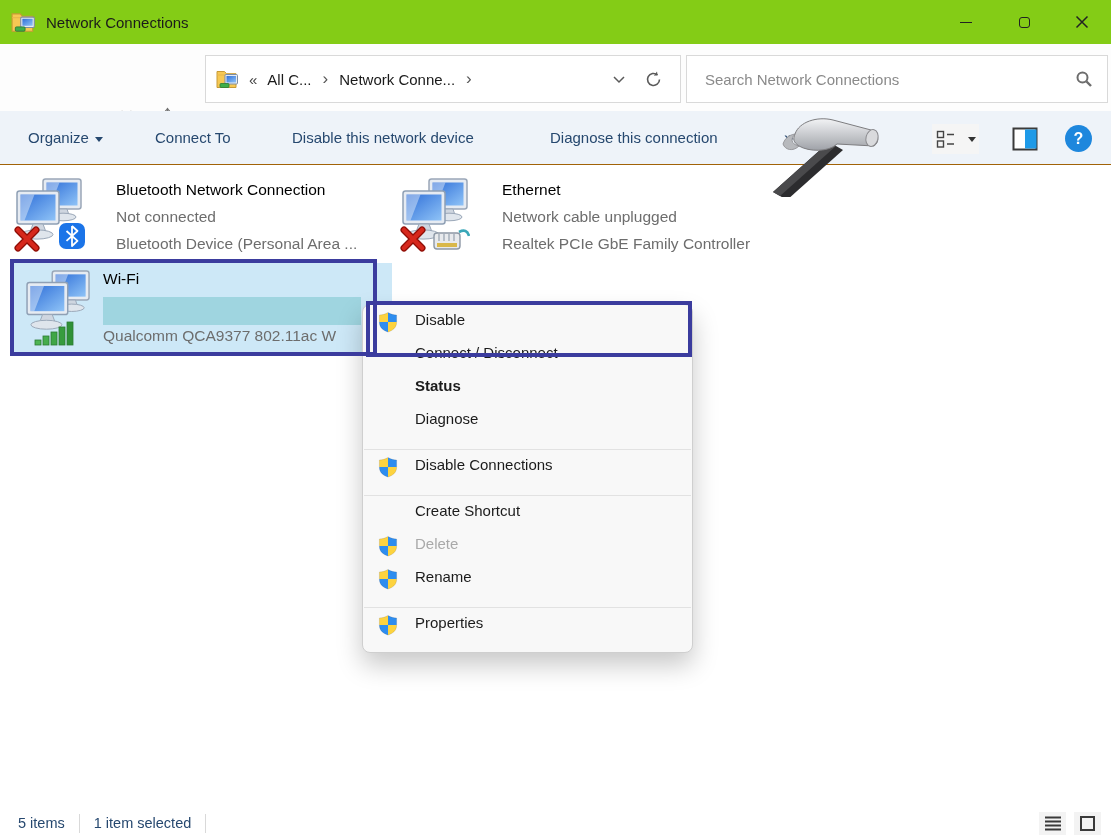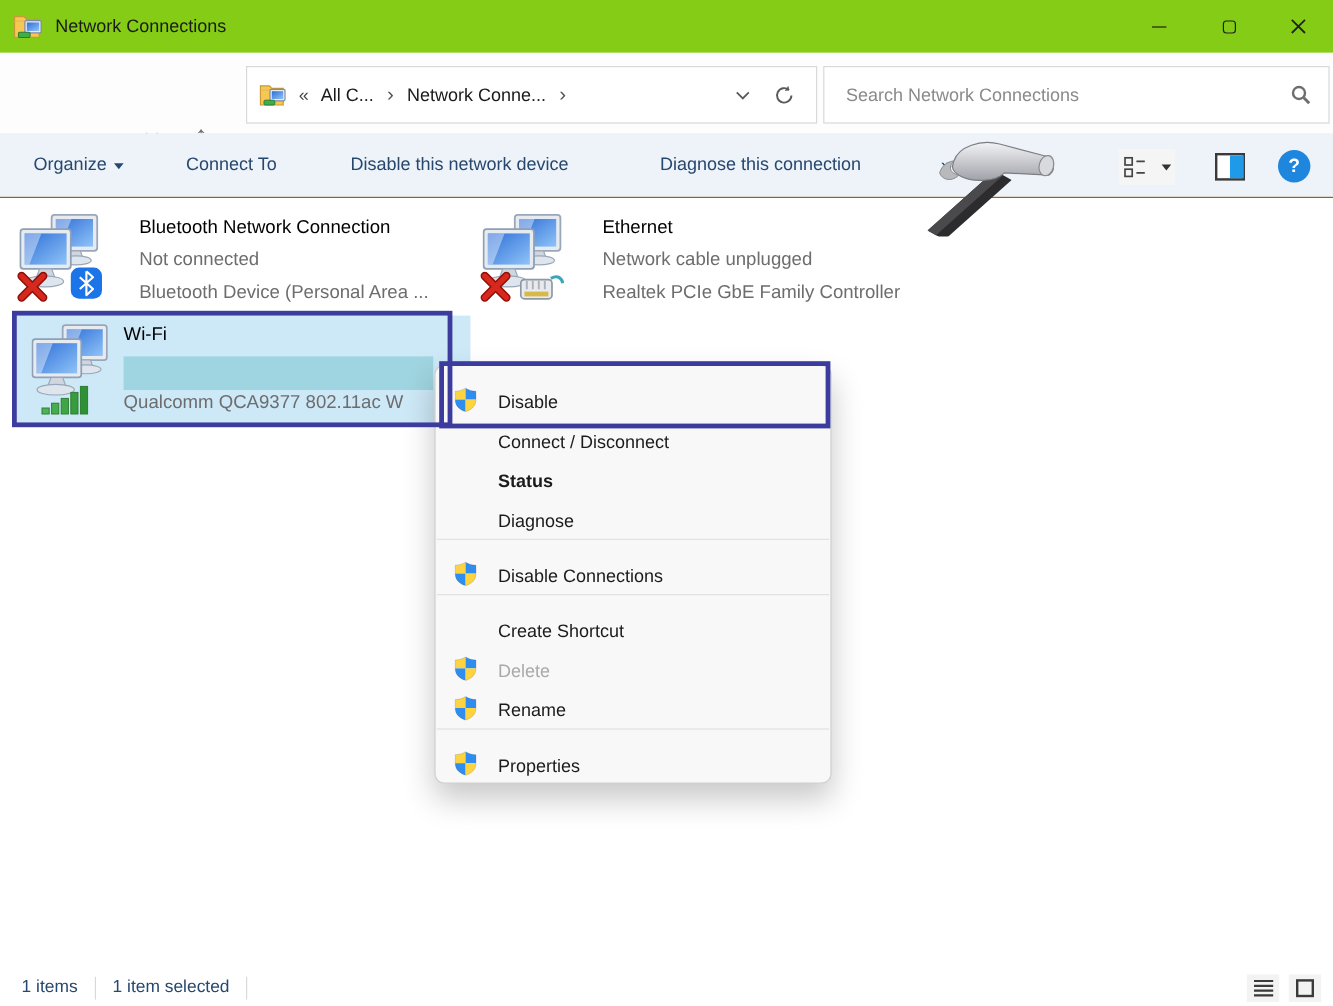--- a/index.html
+++ b/index.html
@@ -49,21 +49,21 @@
   .ad-sub { font-size:15.5px; color:#6d6d6d; line-height:27px; white-space:nowrap; }
 
   .wifi-sel { position:absolute; left:14px; top:263px; width:378px; height:89px; background:#cde8f7; z-index:1; }
   .wifi-inner { position:absolute; left:10px; top:5px; display:flex; }
   .redaction { position:absolute; left:89px; top:34px; width:258px; height:28px; background:#9fd5e0; }
   .wifi-name { position:absolute; left:89px; top:7px; font-size:15.5px; color:#000; }
   .wifi-dev { position:absolute; left:89px; top:64px; width:258px; overflow:hidden; font-size:15.5px; color:#6d6d6d; white-space:nowrap; }
 
   
   .ctx-menu { position:absolute; left:362px; top:304px; width:331px; background:#f8f8f8; border:1px solid #cfcfcf; border-radius:8px; box-shadow:0 12px 26px rgba(0,0,0,0.22); padding:6px 0 5px 0; z-index:50; }
-  .mi { height:33px; display:flex; align-items:flex-end; padding-left:14px; cursor:default; }
+  .mi { height:33px; display:flex; align-items:flex-start; padding-left:14px; cursor:default; }
   .mi .sh-slot { width:24px; height:22px; margin-right:14px; flex:0 0 auto; }
   .mi-label { font-size:15px; color:#1b1b1b; }
   .mi-bold .mi-label { font-weight:bold; }
   .mi-disabled .mi-label { color:#a9a9a9; }
   .ctx-sep { height:1px; background:#e2e2e2; margin:6px 1px; }
 
   
   .anno { position:absolute; border:4px solid #3b3c9e; z-index:100; pointer-events:none; }
   .anno-wifi { left:10px; top:259px; width:367px; height:97px; }
   .anno-disable { left:366px; top:301px; width:326px; height:56px; }
@@ -339,21 +339,21 @@
             <use href="#uacShield"></use>
           </svg></span>
       <span class="mi-label">Properties</span>
     </div>
   </div>
 
   <div class="anno anno-wifi"></div>
   <div class="anno anno-disable"></div>
 
   <div class="statusbar">
-    <span class="sb-text" style="margin-left:18px">1 items</span>
+    <span class="sb-text" style="margin-left:18px">5 items</span>
     <span class="sb-div"></span>
     <span class="sb-text">1 item selected</span>
     <span class="sb-div"></span>
     <div class="sb-right">
       <div class="sb-tile">
         <svg width="18" height="15" viewBox="0 0 18 15">
           <path d="M1 1.5 h16 M1 5.5 h16 M1 9.5 h16 M1 13.5 h16" stroke="#3a3a3a" stroke-width="1.8"></path>
         </svg>
       </div>
       <div class="sb-tile">

